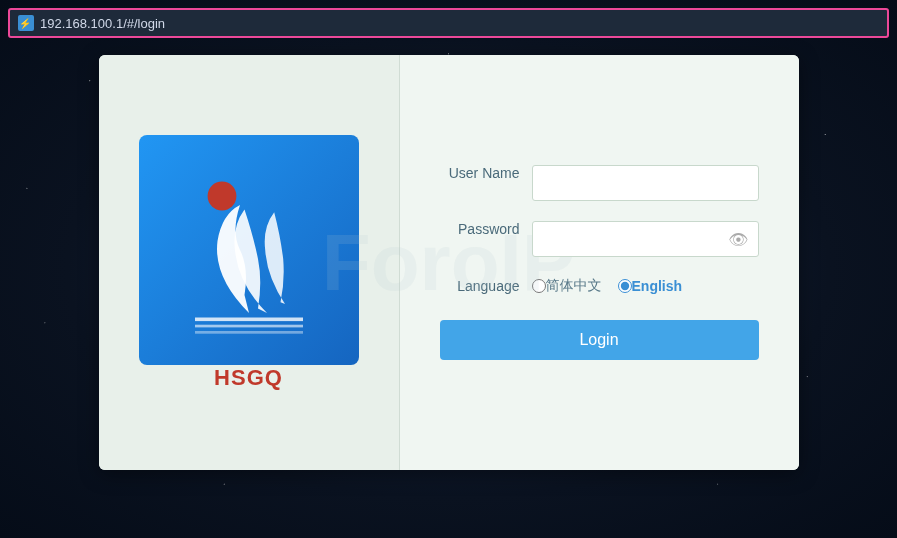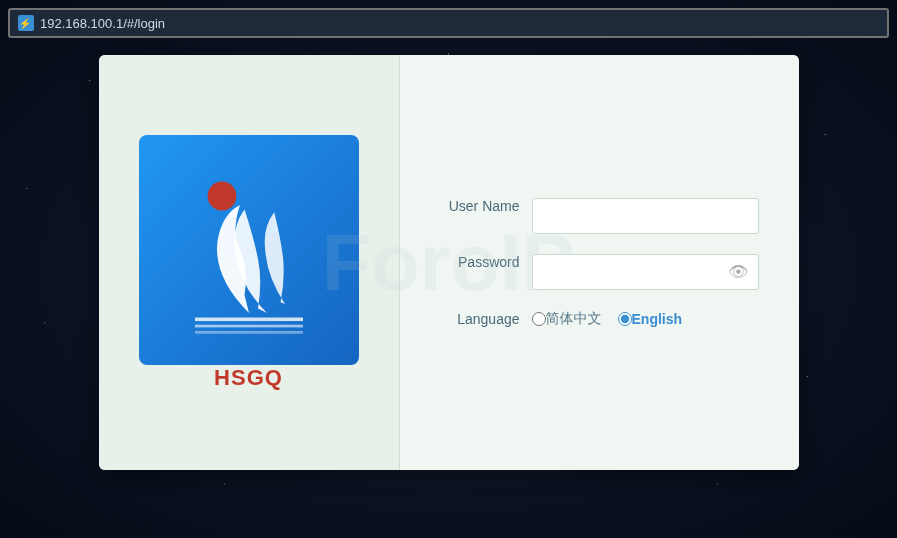--- a/index.html
+++ b/index.html
@@ -48,21 +48,21 @@
     }
 
     
     .address-bar {
       position: absolute;
       top: 8px;
       left: 8px;
       right: 8px;
       height: 30px;
       background: #1e2a3a;
-      border: 2px solid #737373;
+      border: 2px solid #ec4899;
       border-radius: 3px;
       display: flex;
       align-items: center;
       padding: 0 8px;
       gap: 6px;
       z-index: 10;
     }
 
     .browser-icon {
       width: 16px;
@@ -334,15 +334,16 @@
           <input type="radio" name="language" value="cn" style="">
           <span class="radio-label-cn">简体中文</span>
         </label>
         <label class="radio-option">
           <input type="radio" name="language" value="en" checked="" style="">
           <span class="radio-label-en">English</span>
         </label>
       </div>
     </div>
 
+    <button class="login-btn">Login</button>
 
   </div>
 </div>
 
 </body></html>

